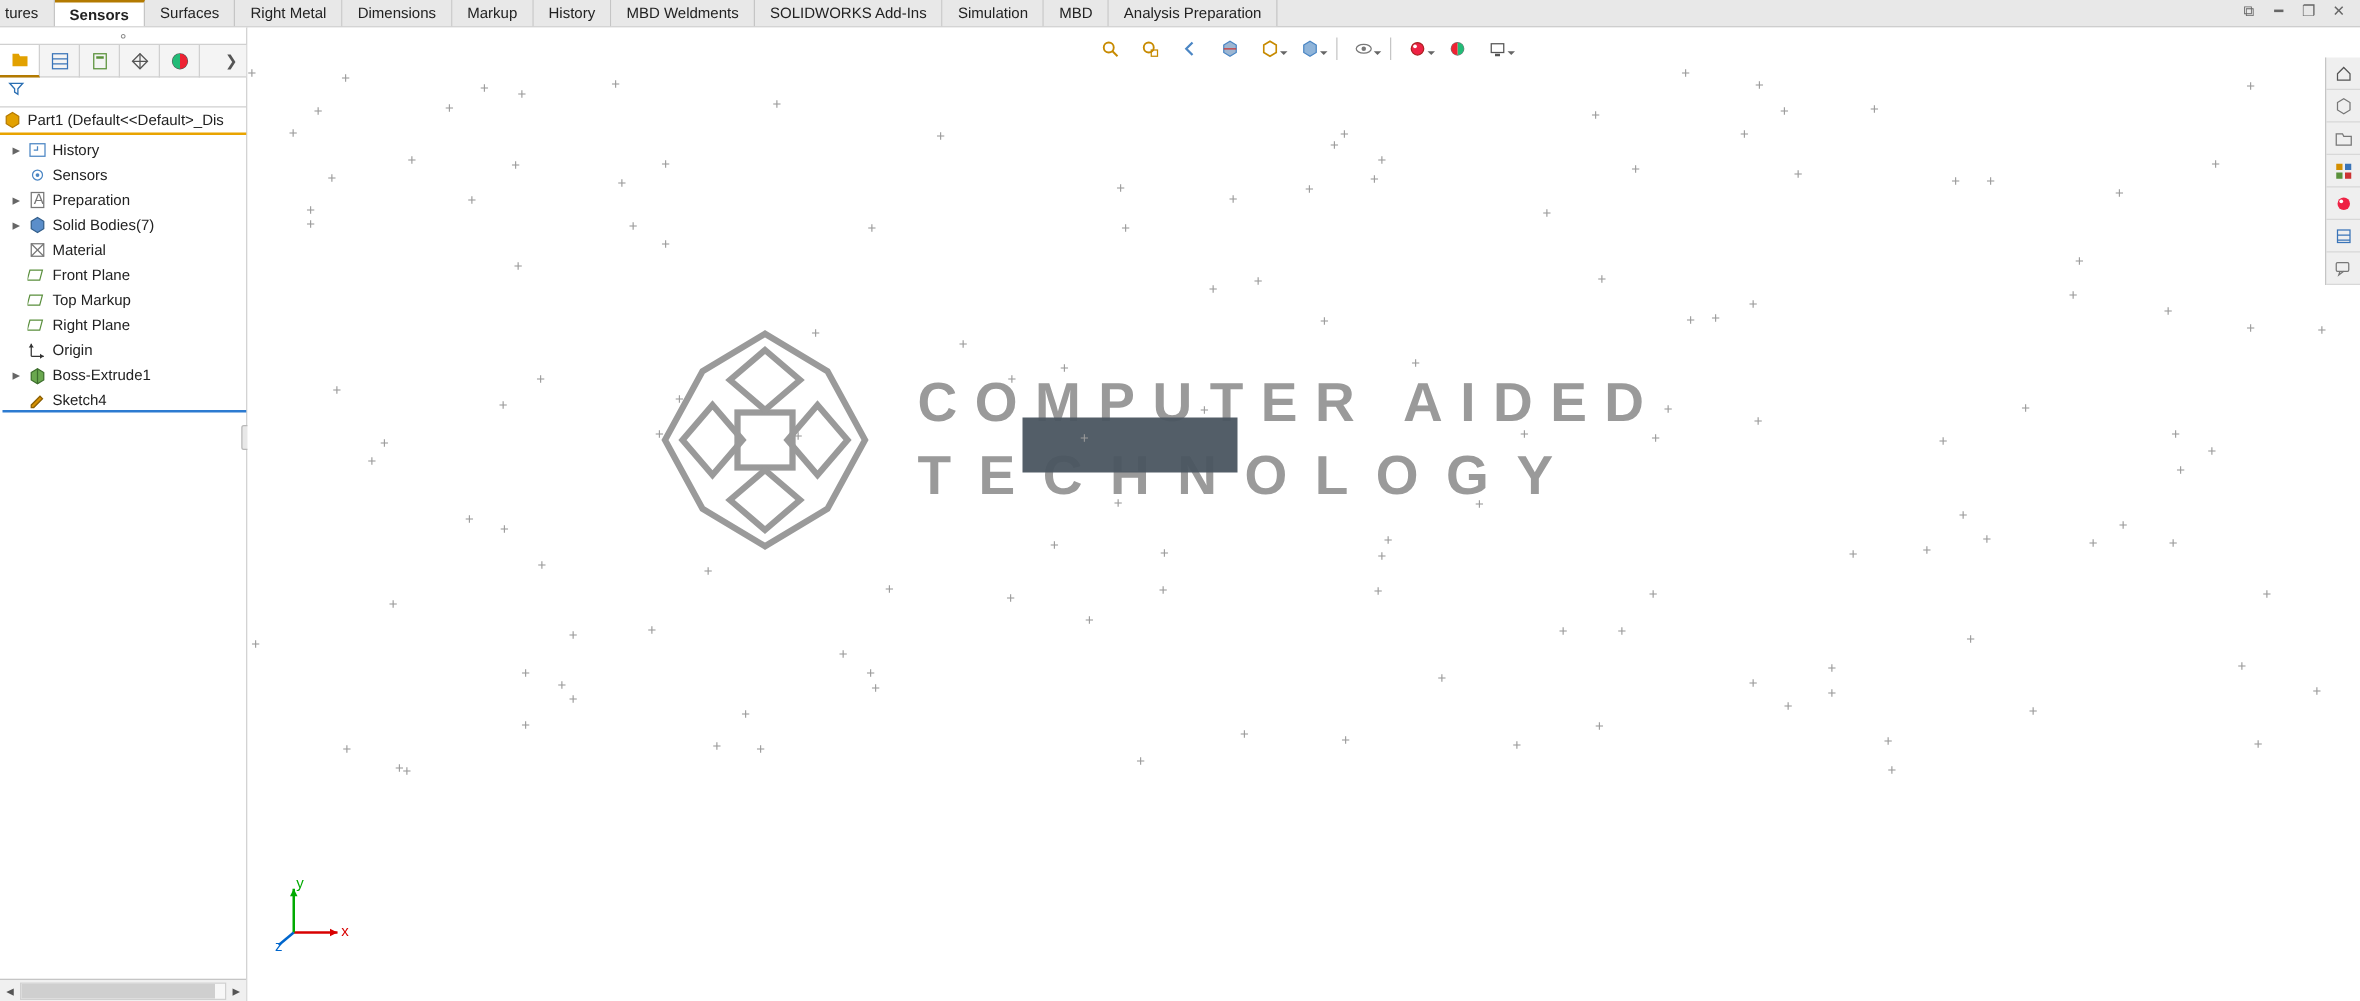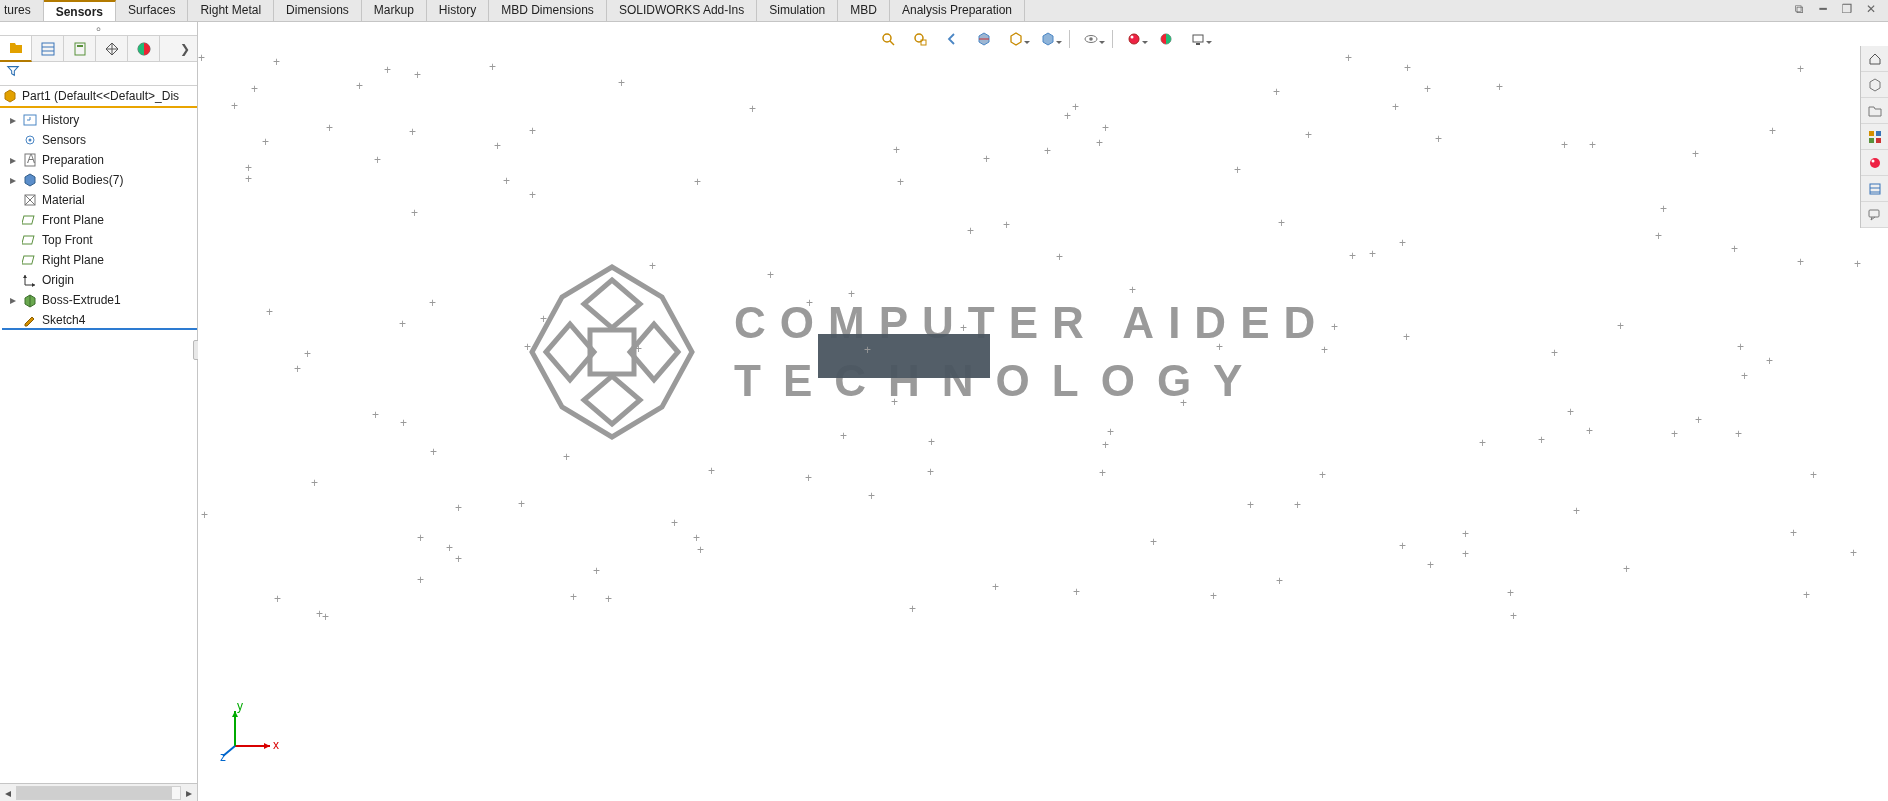--- a/index.html
+++ b/index.html
@@ -75,21 +75,21 @@
 <body>
 
 <div class="tab-strip">
   <div class="tab clipped"><span>tures</span></div>
   <div class="tab active"><span>Sensors</span></div>
   <div class="tab"><span>Surfaces</span></div>
   <div class="tab"><span>Right Metal</span></div>
   <div class="tab"><span>Dimensions</span></div>
   <div class="tab"><span>Markup</span></div>
   <div class="tab"><span>History</span></div>
-  <div class="tab"><span>MBD Dimensions</span></div>
+  <div class="tab"><span>MBD Weldments</span></div>
   <div class="tab"><span>SOLIDWORKS Add-Ins</span></div>
   <div class="tab"><span>Simulation</span></div>
   <div class="tab"><span>MBD</span></div>
   <div class="tab"><span>Analysis Preparation</span></div>
   <div class="tab-strip-spacer"></div>
   <div class="window-ctrls">
     <span>⧉</span>
     <span>━</span>
     <span>❐</span>
     <span>✕</span>
@@ -196,21 +196,21 @@
           <svg viewBox="0 0 16 16">
             <rect x="3" y="4" width="10" height="8" fill="none" stroke="#5a8f3d" transform="skewX(-15)"></rect>
           </svg>
           <span>Front Plane</span>
         </div>
         <div class="tree-node">
           <span class="twisty"></span>
           <svg viewBox="0 0 16 16">
             <rect x="3" y="4" width="10" height="8" fill="none" stroke="#5a8f3d" transform="skewX(-15)"></rect>
           </svg>
-          <span>Top Front</span>
+          <span>Top Markup</span>
         </div>
         <div class="tree-node">
           <span class="twisty"></span>
           <svg viewBox="0 0 16 16">
             <rect x="3" y="4" width="10" height="8" fill="none" stroke="#5a8f3d" transform="skewX(-15)"></rect>
           </svg>
           <span>Right Plane</span>
         </div>
         <div class="tree-node">
           <span class="twisty"></span>

